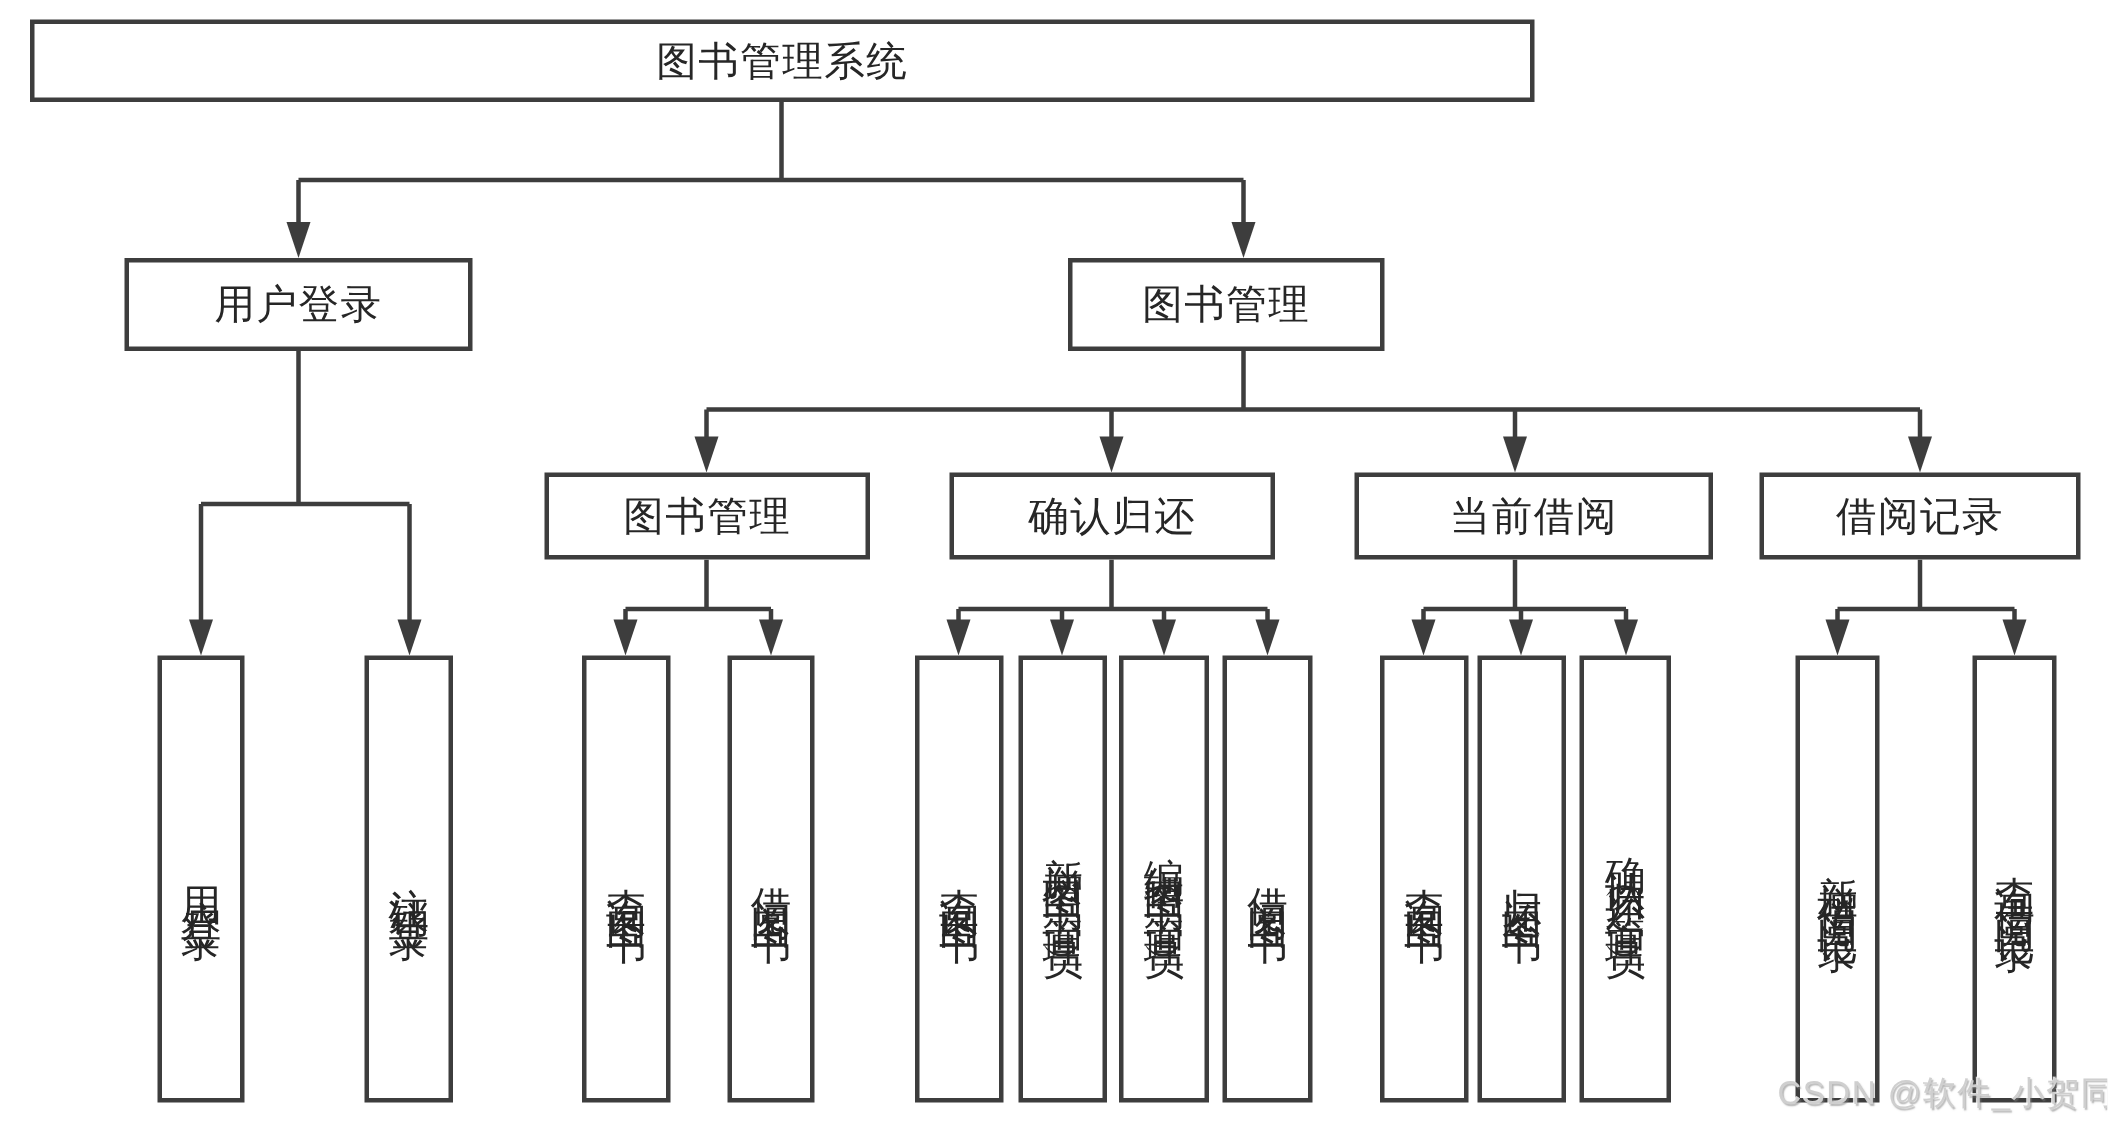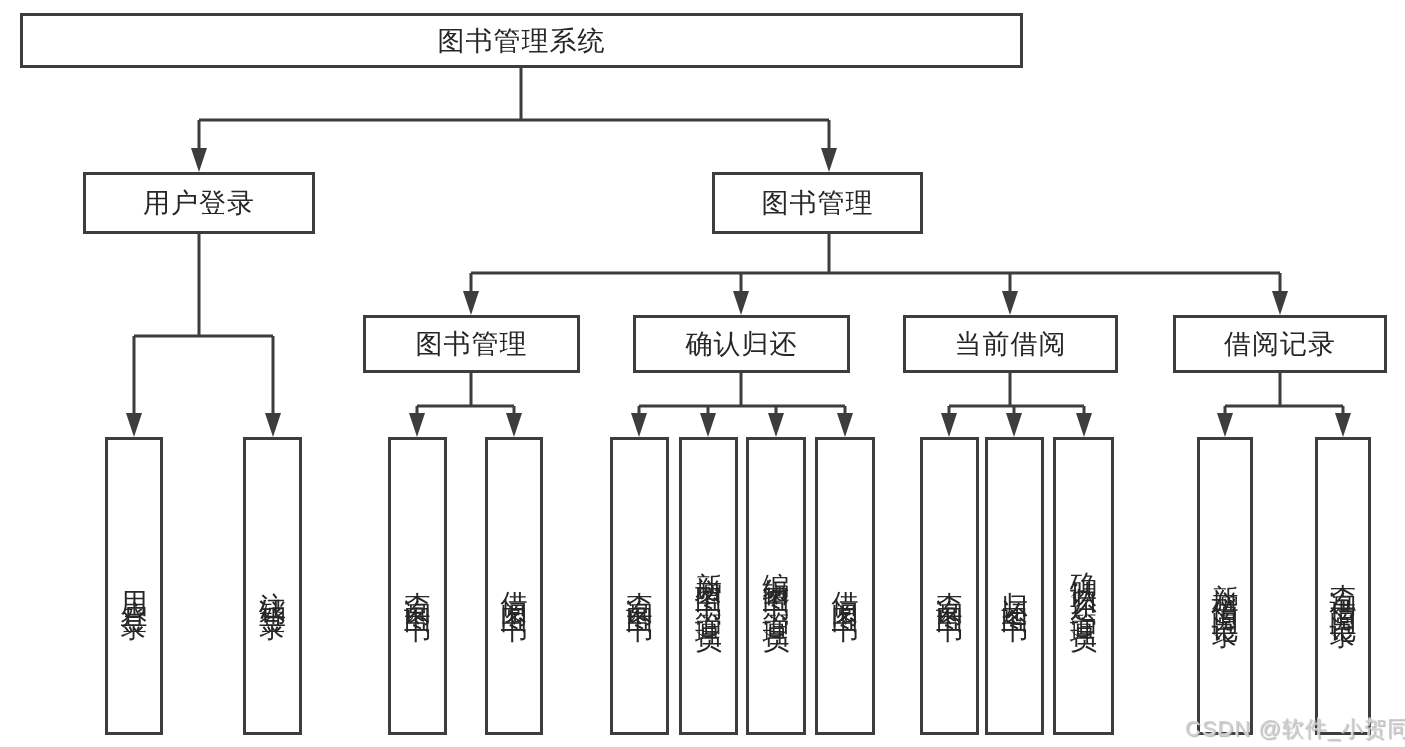--- a/index.html
+++ b/index.html
@@ -90,21 +90,21 @@
   <div class="node h" style="left:712px;top:172px;width:211px;height:62px">
     <span class="lbl">图书管理</span>
   </div>
 
   <div class="node h" style="left:363px;top:315px;width:217px;height:58px">
     <span class="lbl">图书管理</span>
   </div>
   <div class="node h" style="left:633px;top:315px;width:217px;height:58px">
     <span class="lbl">确认归还</span>
   </div>
-  <div class="node h" style="left:903px;top:315px;width:215px;height:58px">
+  <div class="node h" style="left:903px;top:315px;width:239px;height:58px">
     <span class="lbl">当前借阅</span>
   </div>
   <div class="node h" style="left:1173px;top:315px;width:214px;height:58px">
     <span class="lbl">借阅记录</span>
   </div>
 
   <div class="node v" style="left:105px;top:437px;width:58px;height:298px">
     <span class="lbl">用户登录</span>
   </div>
   <div class="node v" style="left:243px;top:437px;width:59px;height:298px">

